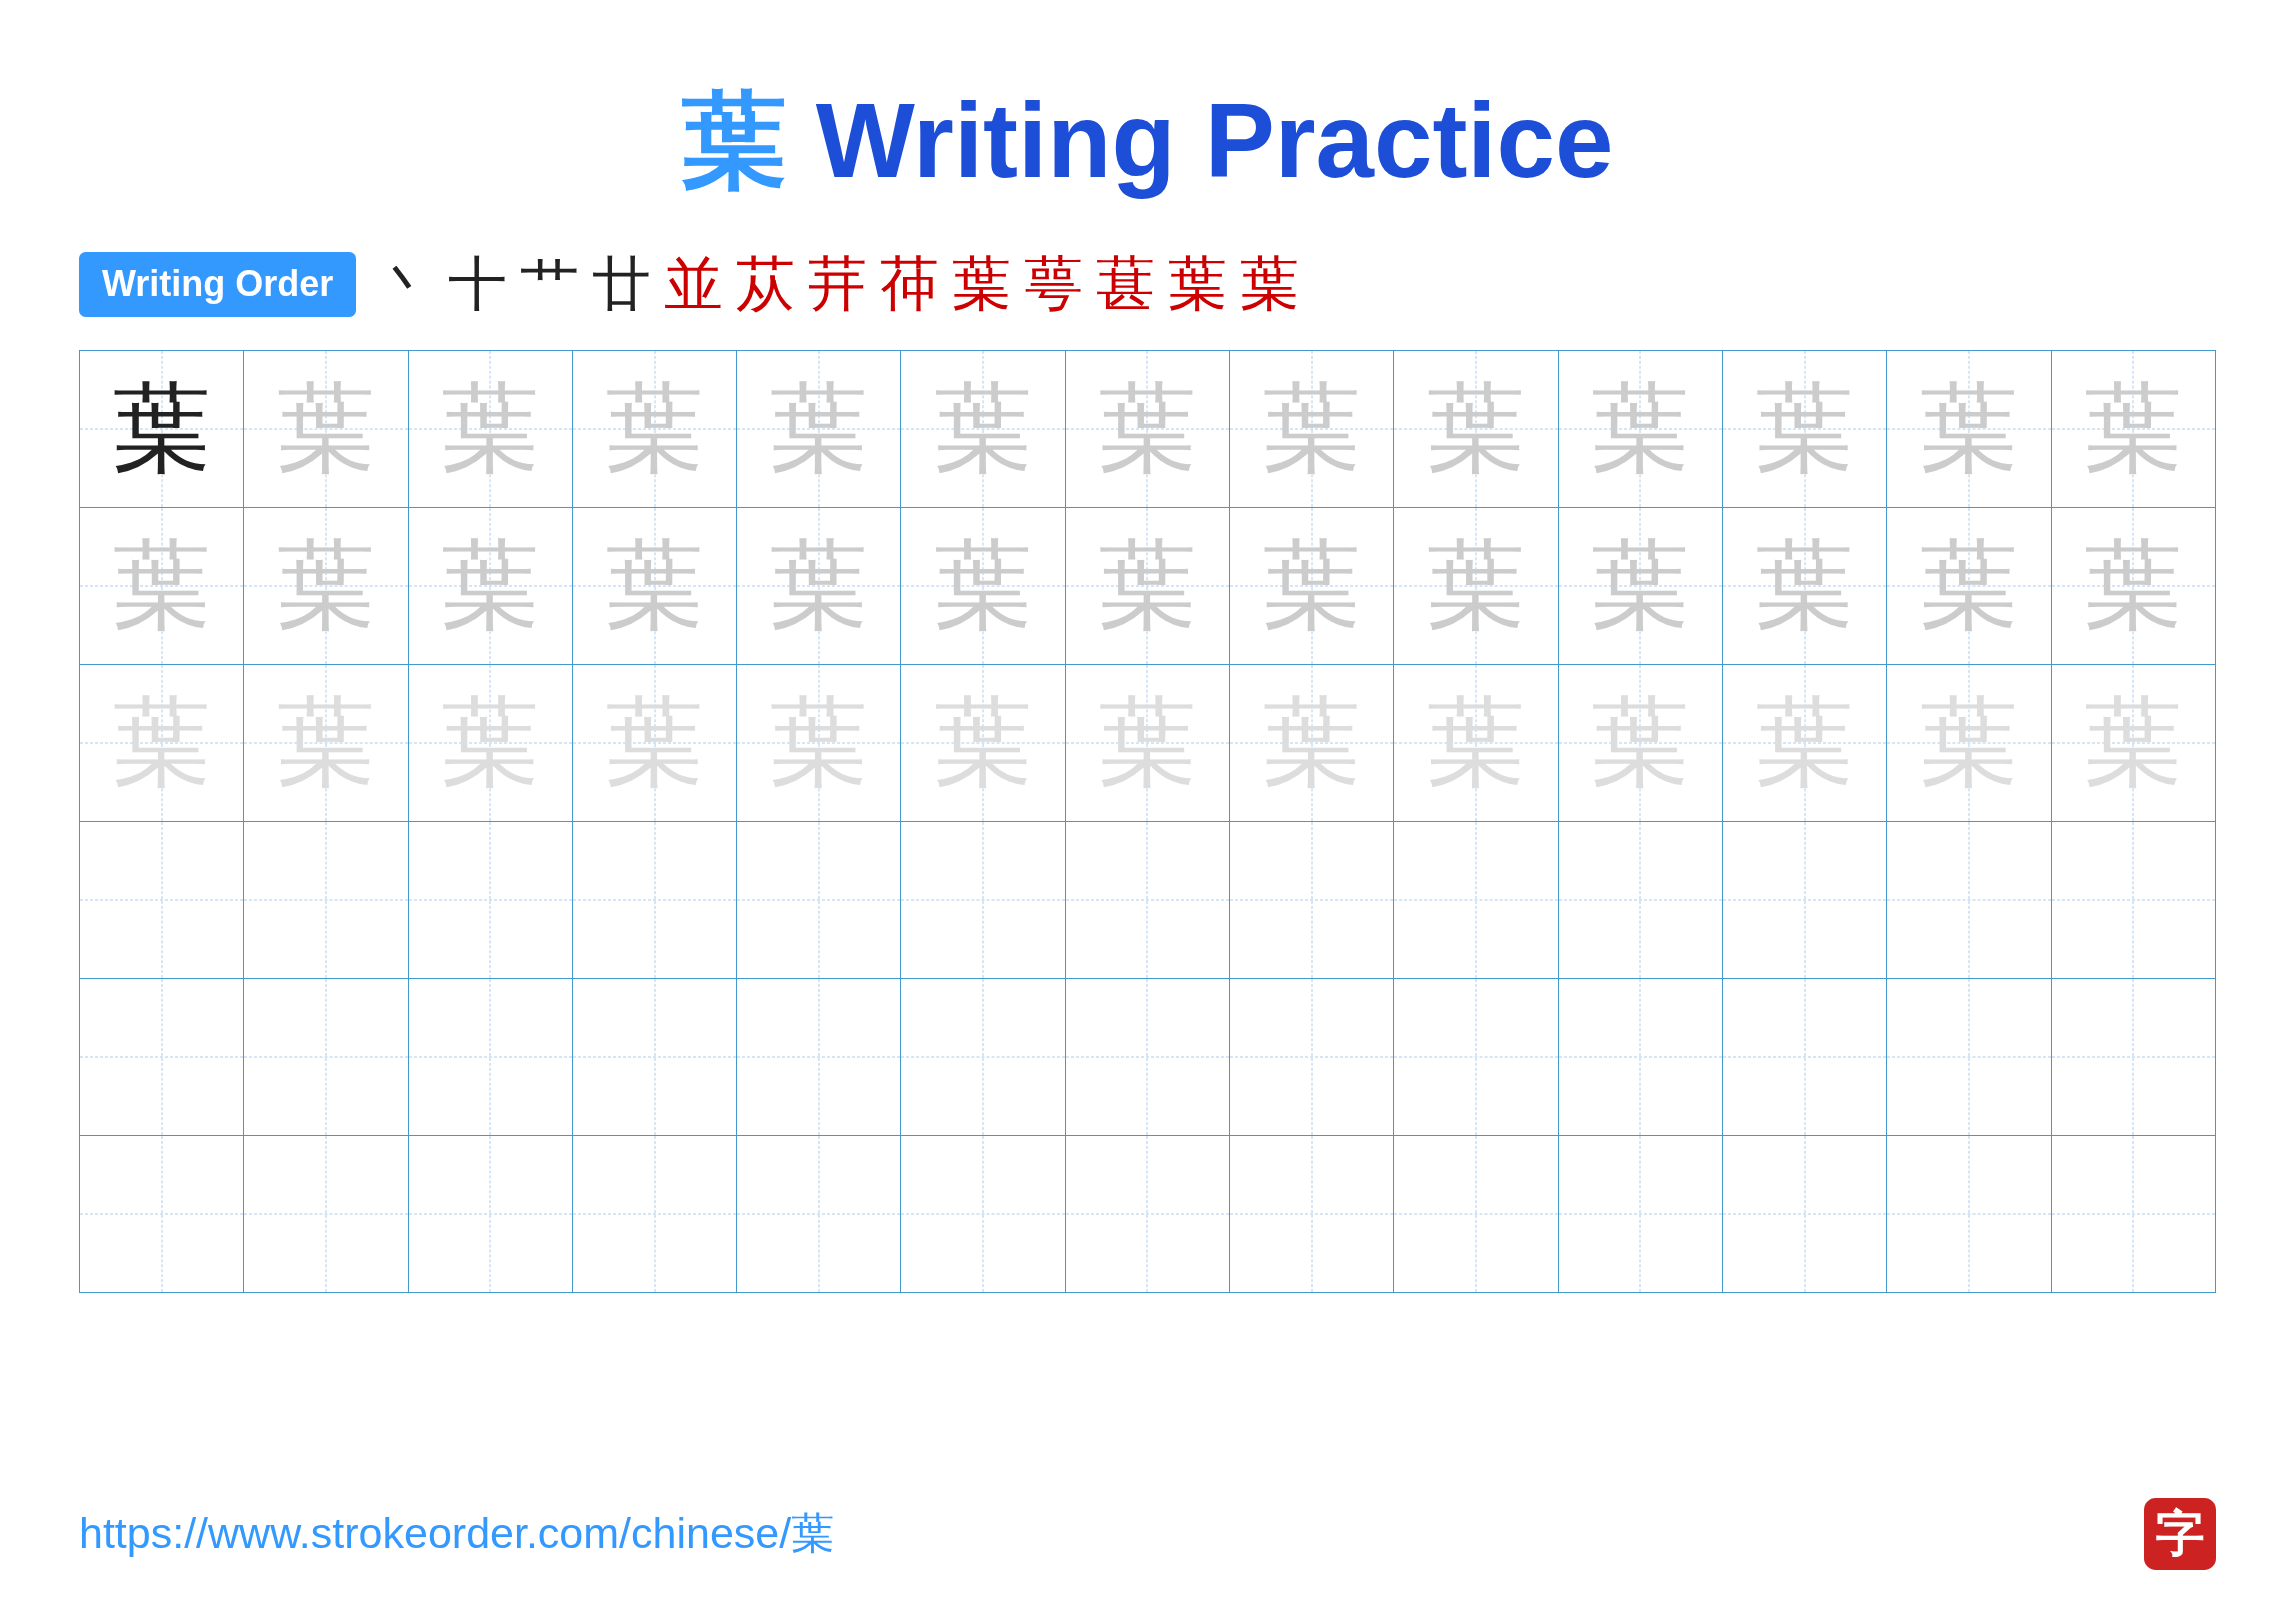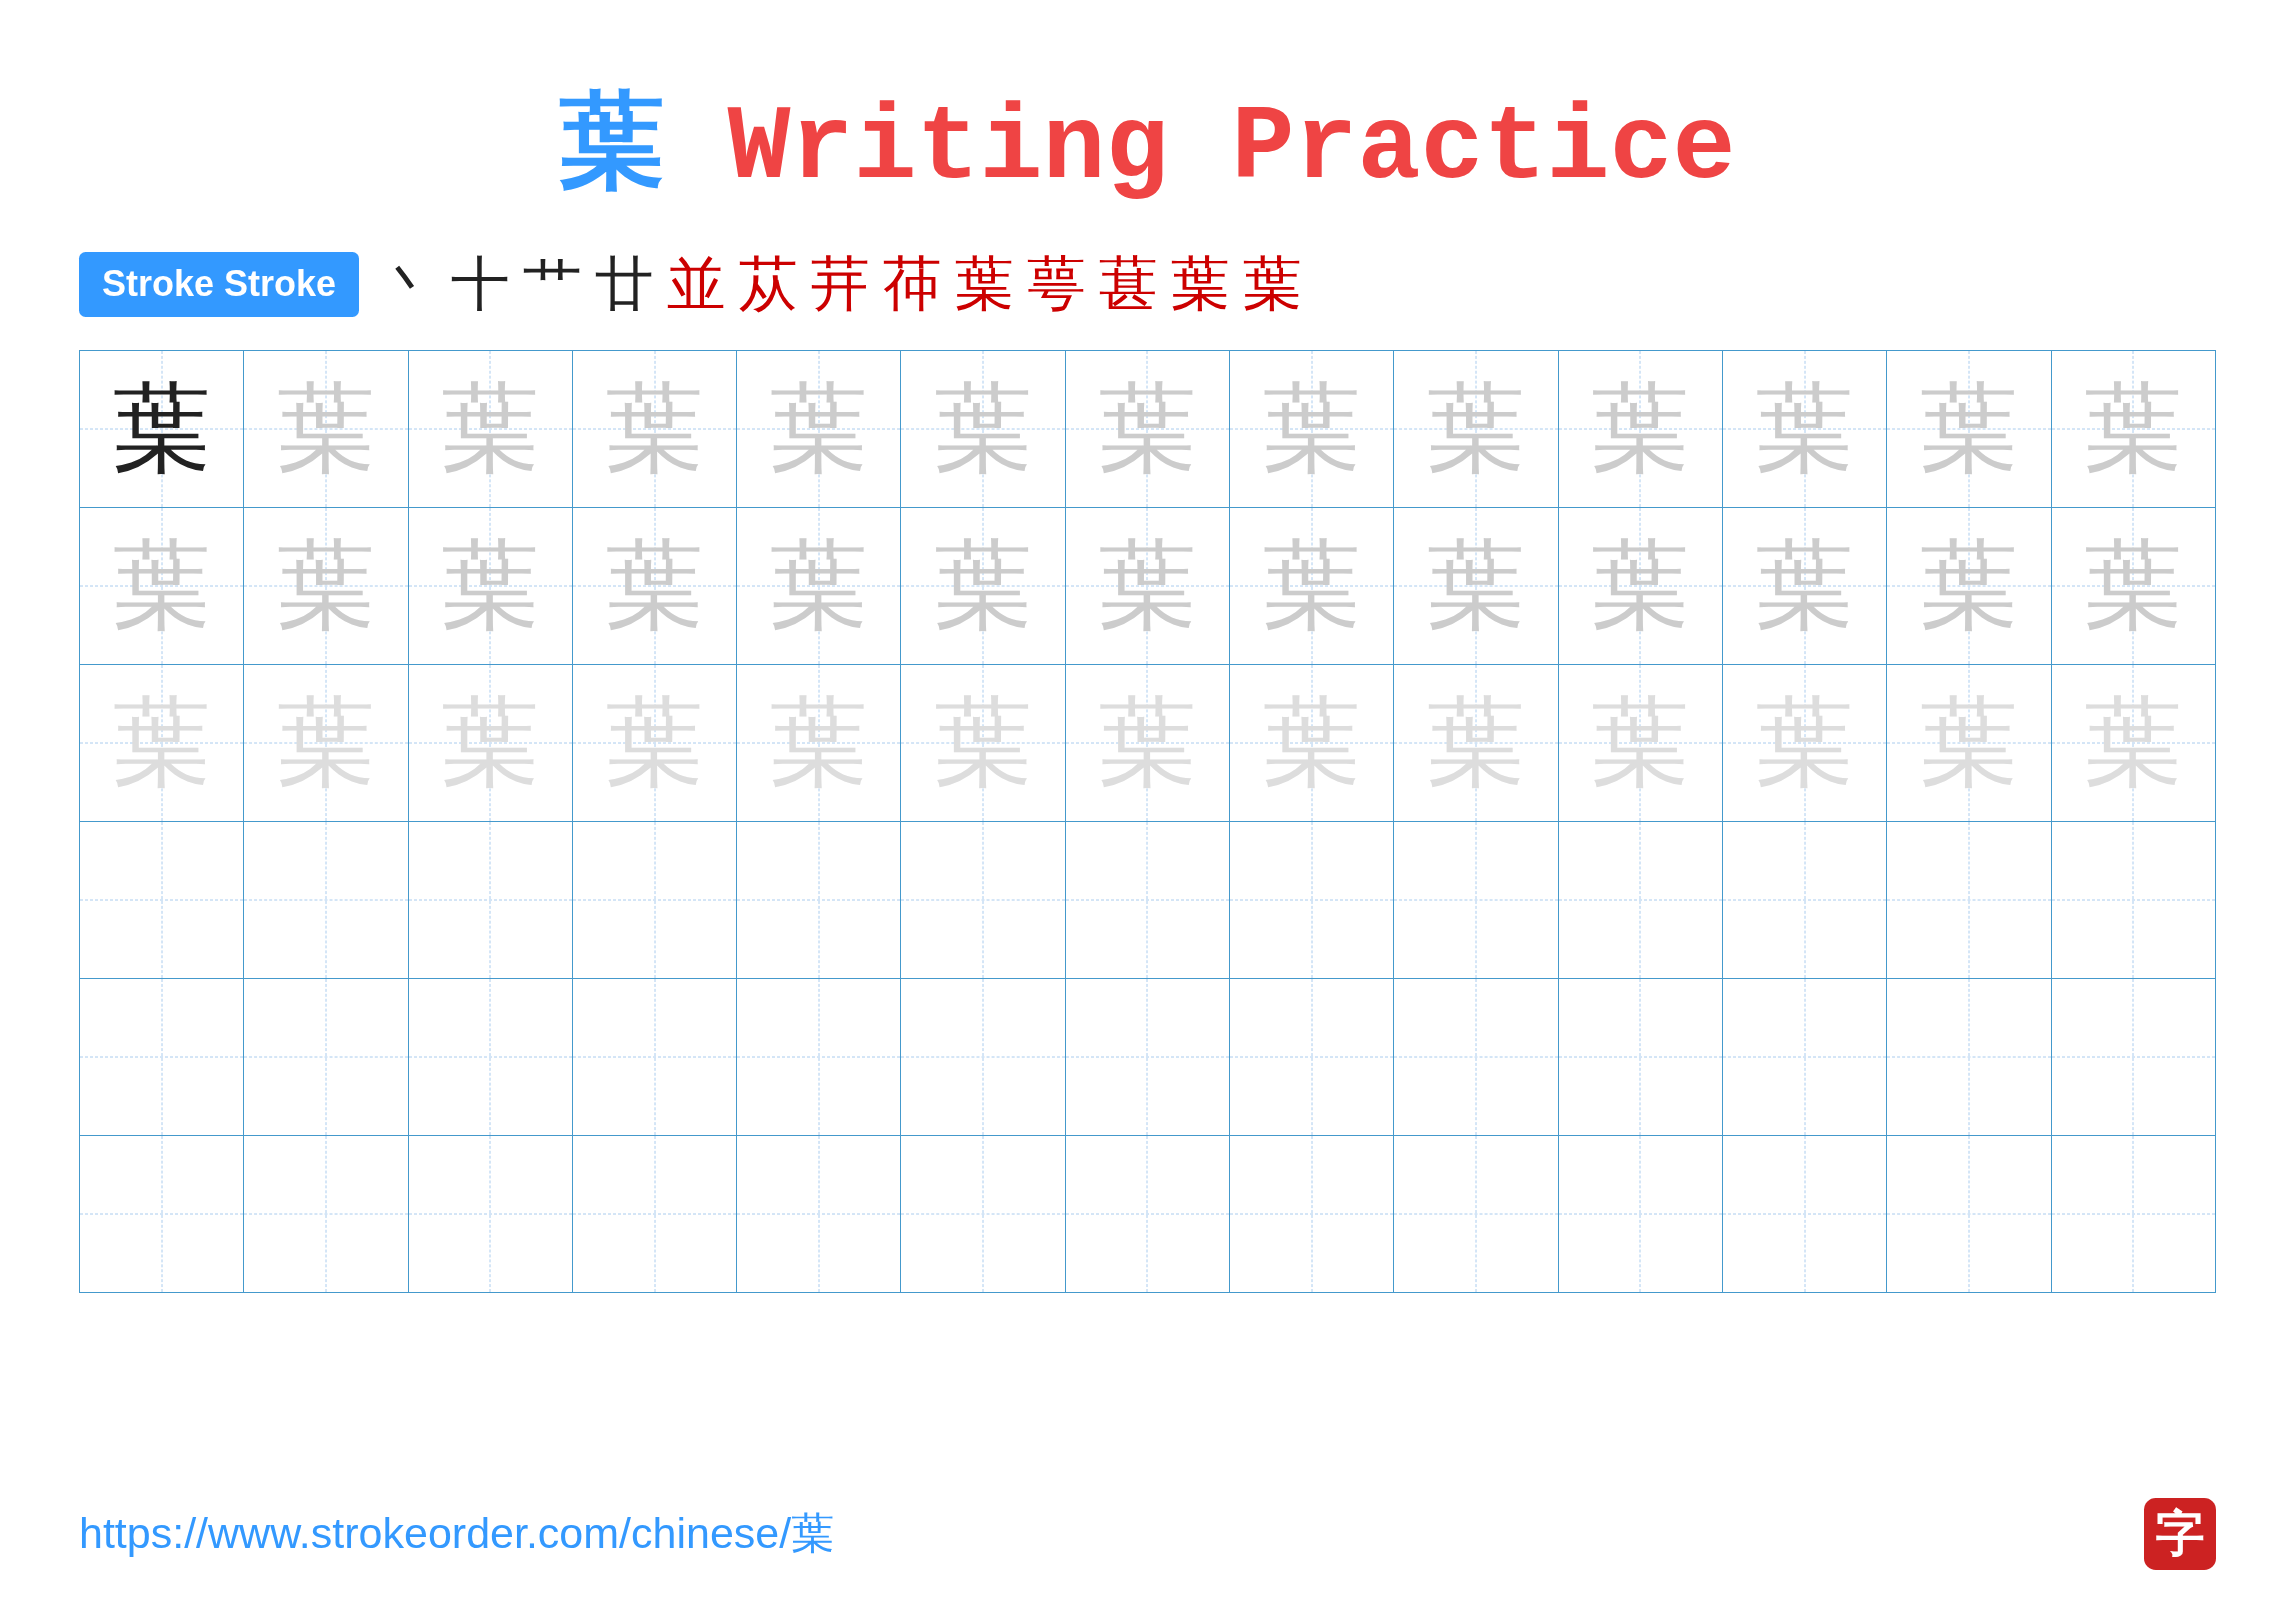--- a/index.html
+++ b/index.html
@@ -26,23 +26,23 @@
       margin-bottom: 39px;
       margin-top: 19.6px;
     }
     .title-char {
       font-size: 105px;
       color: #3399ff;
       font-weight: bold;
     }
     .title-text {
       font-size: 105px;
-      color: #ef4444;
-      font-weight: bold;
-      font-family: Liberation Mono, monospace;
+      color: #1d4ed8;
+      font-weight: bold;
+      font-family: Liberation Sans, sans-serif;
     }
 
     
     .stroke-order-row {
       display: flex;
       align-items: center;
       margin-bottom: 33px;
       gap: 19.6px;
     }
     .stroke-order-badge {
@@ -162,21 +162,21 @@
 </head>
 <body>
 
 <div class="page">
 
   <div class="title-area">
     <span class="title-char">葉</span><span class="title-text"> Writing Practice</span>
   </div>
 
   <div class="stroke-order-row">
-    <div class="stroke-order-badge">Stroke Stroke</div>
+    <div class="stroke-order-badge">Writing Order</div>
     <div class="stroke-sequence">
       <span class="stroke-char stroke-black">丶</span>
       <span class="stroke-char stroke-black">十</span>
       <span class="stroke-char stroke-black">艹</span>
       <span class="stroke-char stroke-black">廿</span>
       <span class="stroke-char stroke-red">並</span>
       <span class="stroke-char stroke-red">苁</span>
       <span class="stroke-char stroke-red">茾</span>
       <span class="stroke-char stroke-red">茽</span>
       <span class="stroke-char stroke-red">葉</span>

